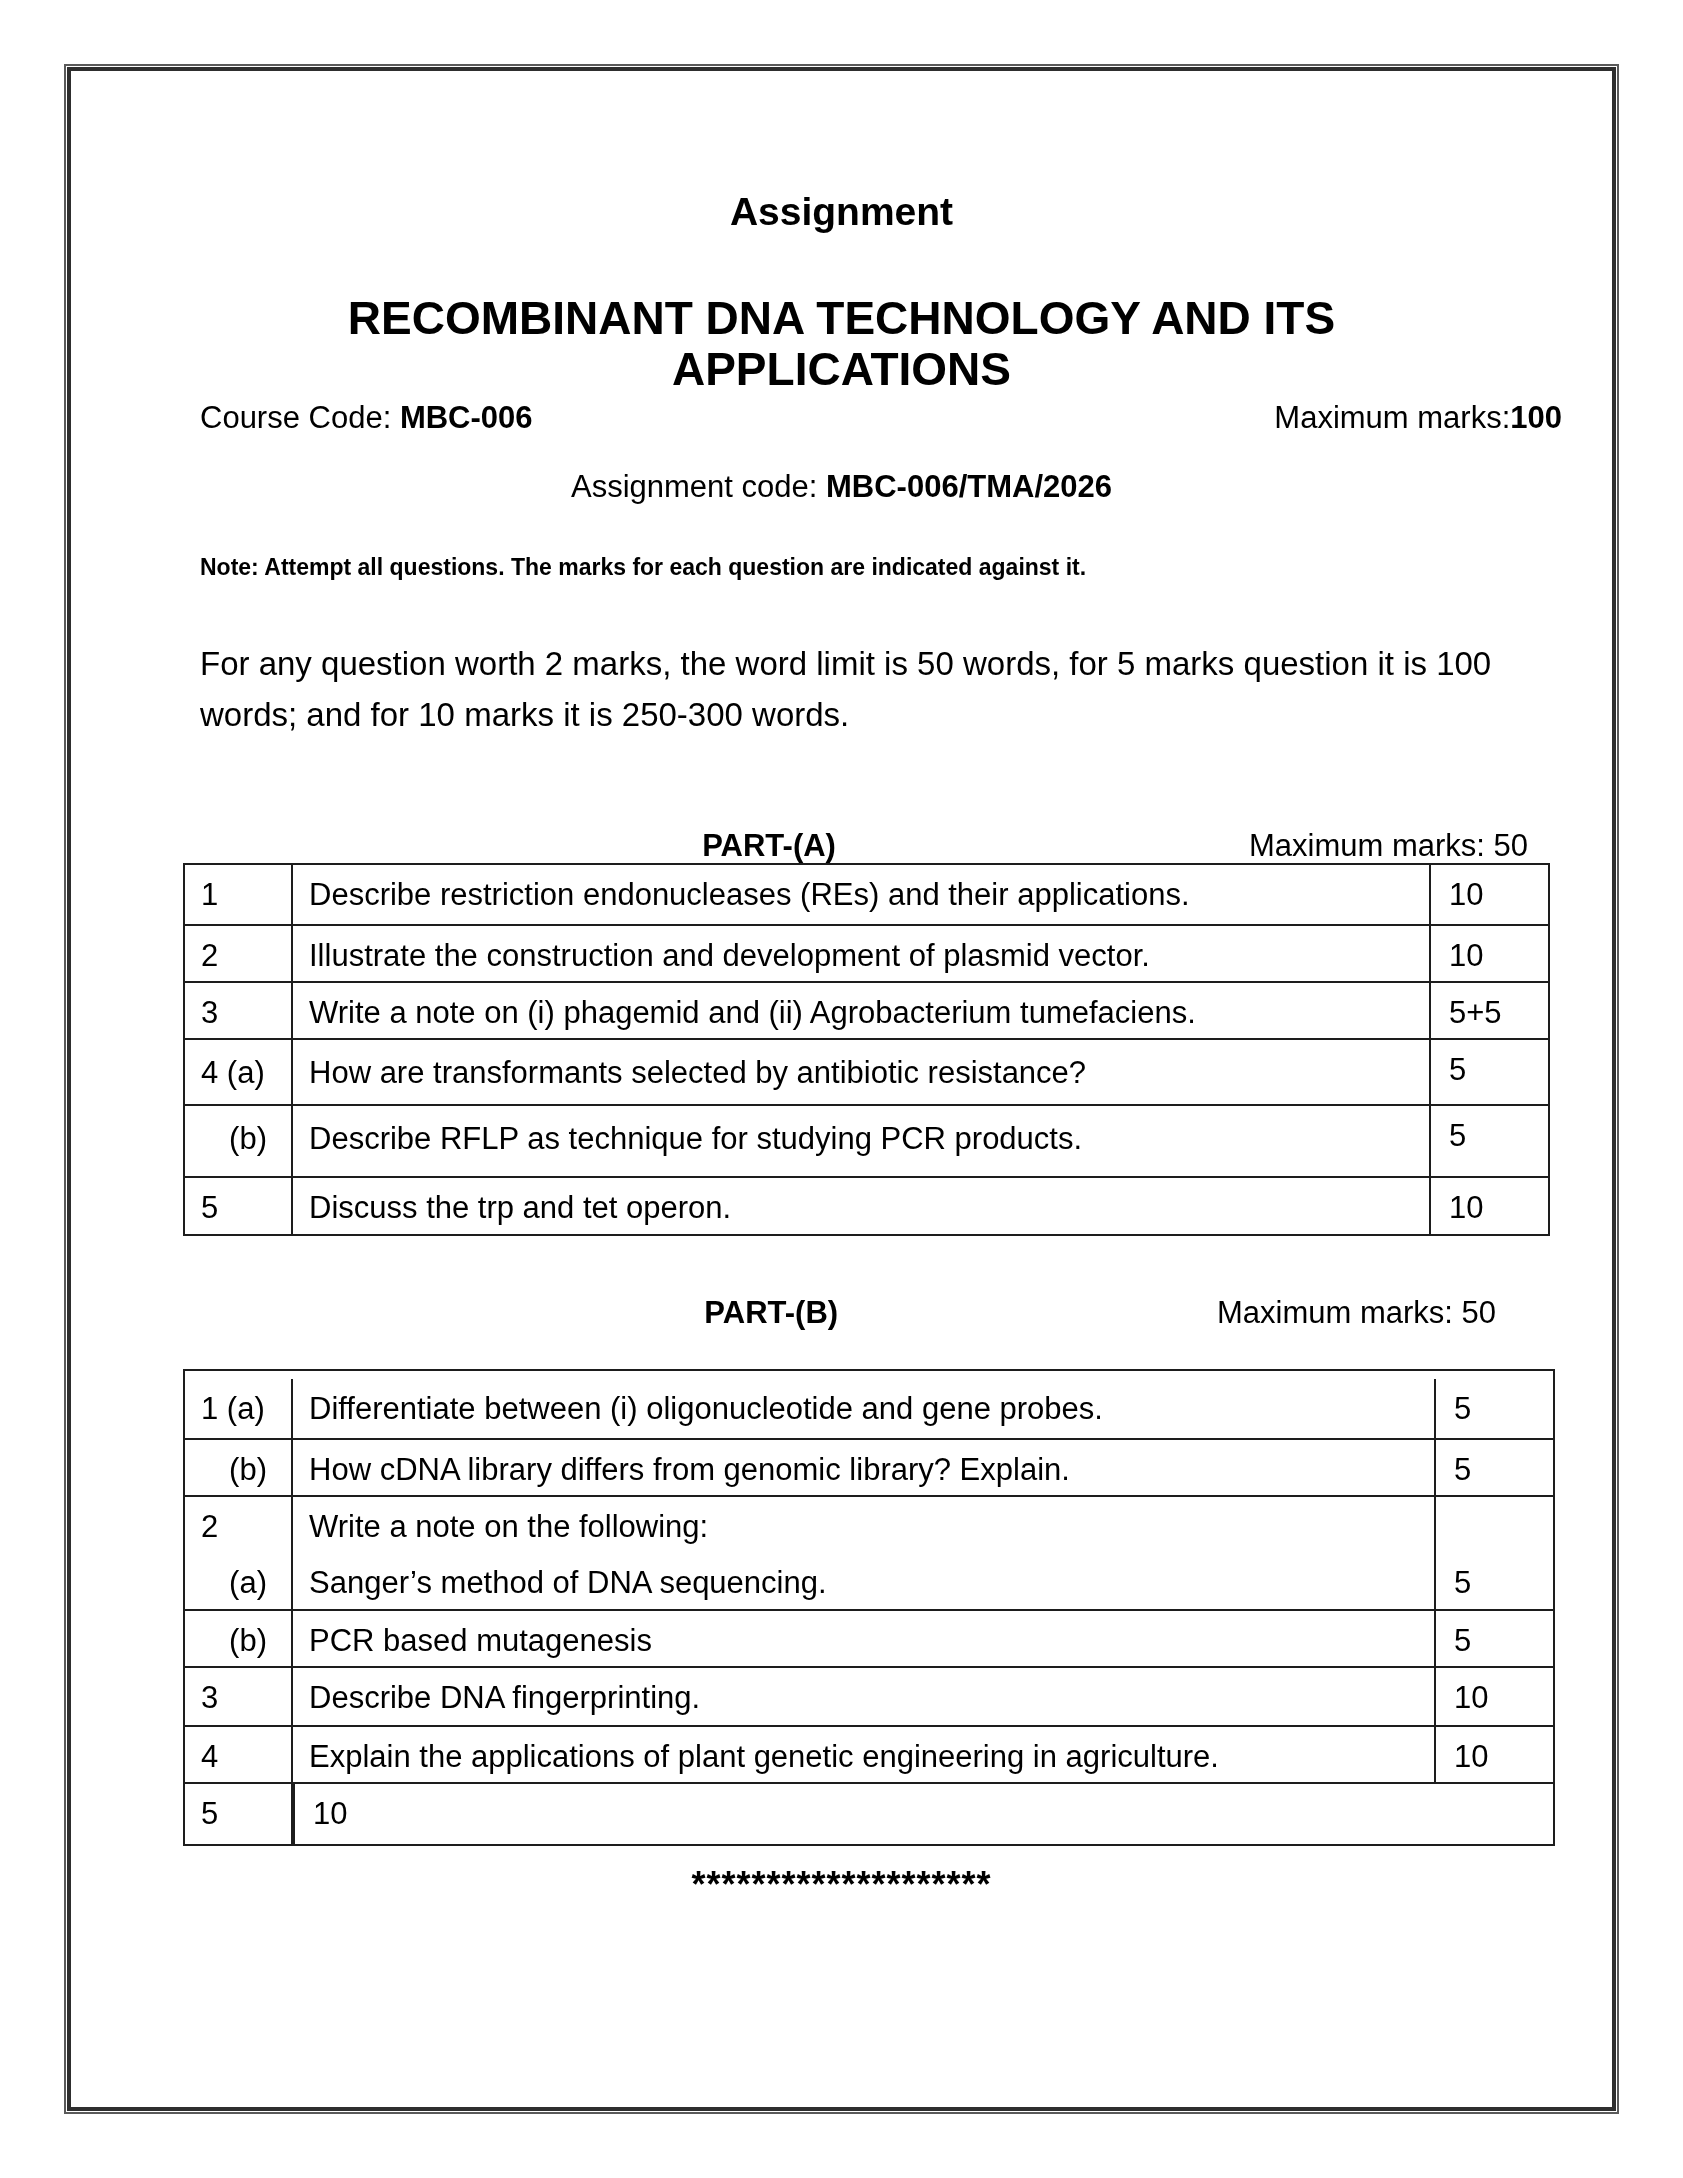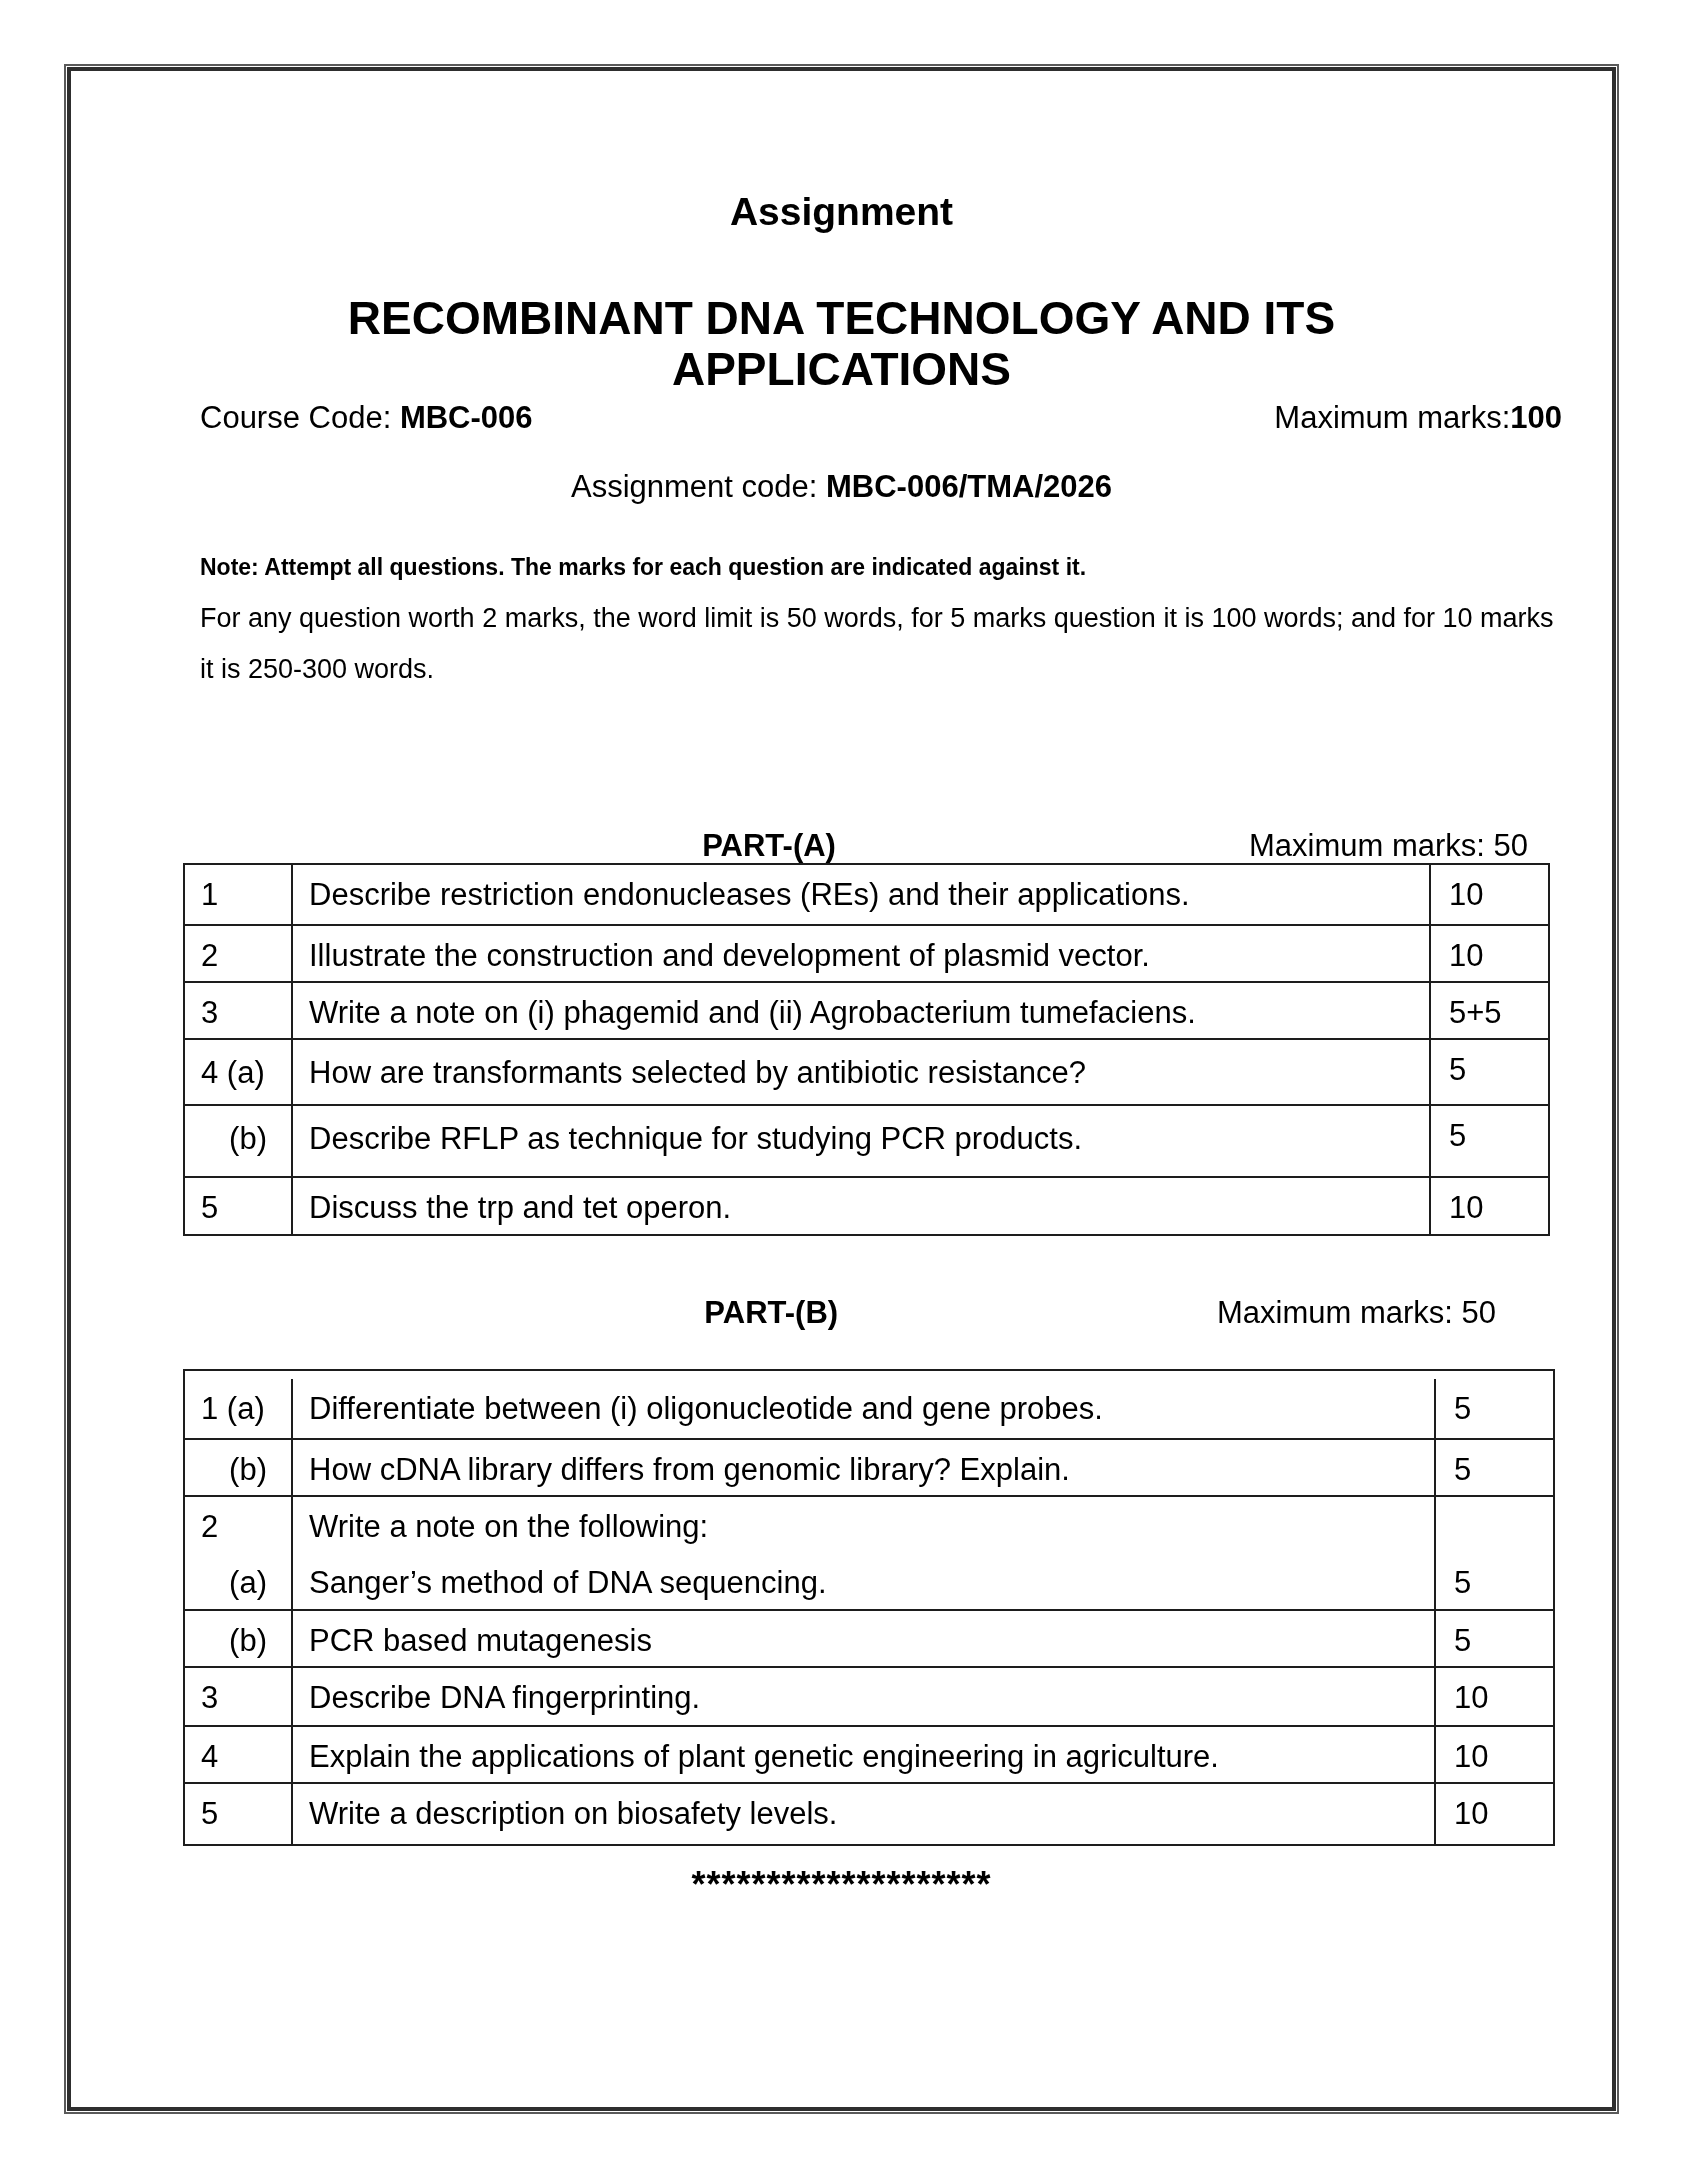--- a/index.html
+++ b/index.html
@@ -32,21 +32,21 @@
     display:flex;justify-content:space-between;
   }
   .assignment-code{
     left:0;right:0;top:469px;text-align:center;font-size:31px;
   }
   .bold{font-weight:bold;}
   .note-line{
     left:200px;right:121px;top:554px;font-size:23px;font-weight:bold;
   }
   .note-para{
-    left:200px;right:117px;top:593px;font-size:27px;line-height:51px;
+    left:200px;right:117px;top:638px;font-size:33px;line-height:51px;
   }
   
   .part-header{
     height:42px;font-size:31px;
   }
   .part-header .part-label{
     position:absolute;left:43%;transform:translateX(-50%);
     font-weight:bold;white-space:nowrap;
   }
   .part-header .part-marks{
@@ -211,19 +211,18 @@
       <div class="cell q">Describe DNA fingerprinting.</div>
       <div class="cell marks">10</div>
     </div>
     <div class="trow">
       <div class="cell num">4</div>
       <div class="cell q">Explain the applications of plant genetic engineering in agriculture.</div>
       <div class="cell marks">10</div>
     </div>
     <div class="trow">
       <div class="cell num">5</div>
-      <div class="cell q">Write a description on biosafety levels.</div>
       <div class="cell marks">10</div>
     </div>
   </div>
 
 <div class="abs footer-stars">********************</div>
 
 
 </body></html>

